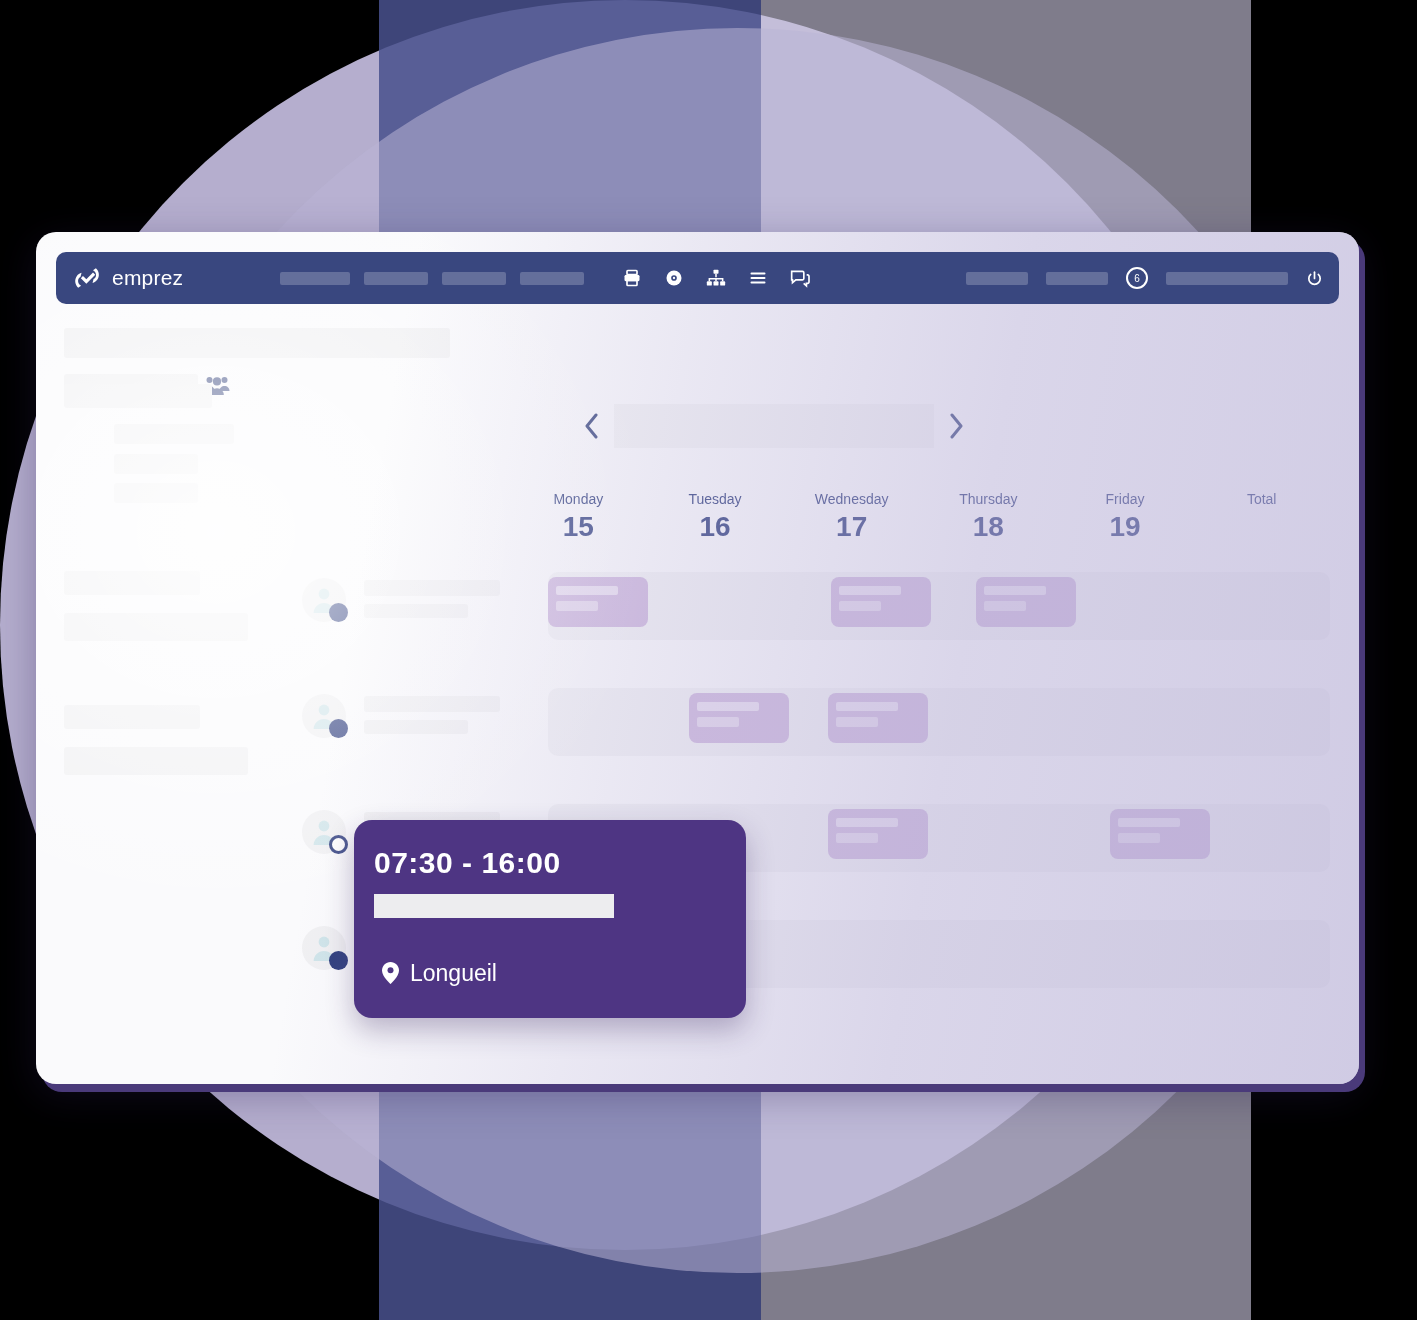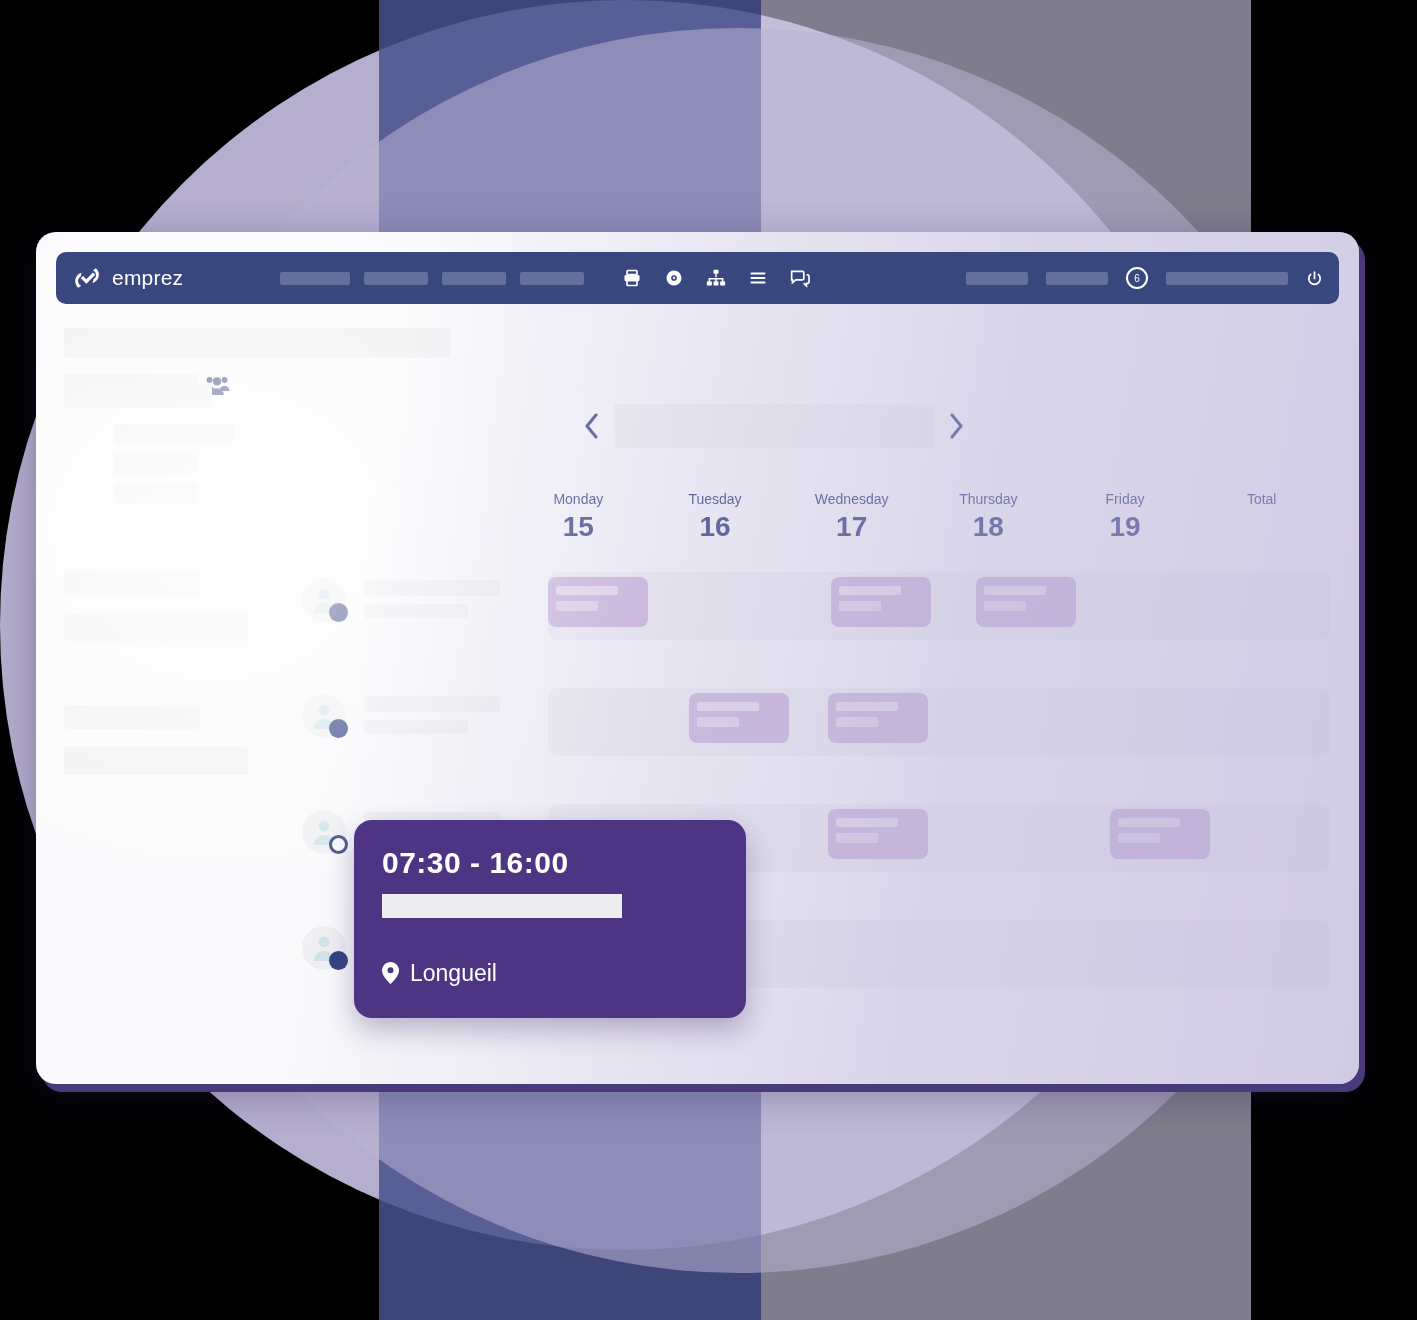--- a/index.html
+++ b/index.html
@@ -232,21 +232,21 @@
 
   
   .tooltip {
     position: absolute;
     left: 318px;
     top: 588px;
     width: 392px;
     height: 198px;
     border-radius: 18px;
     background: #4e3583;
-    padding: 26px 28px;
+    padding: 26px 20px;
     box-shadow: 0 12px 28px rgba(50, 30, 90, 0.30);
     z-index: 40;
   }
   .tt-time {
     color: #ffffff;
     font-size: 30px;
     font-weight: bold;
     letter-spacing: .5px;
     line-height: 34px;
   }

